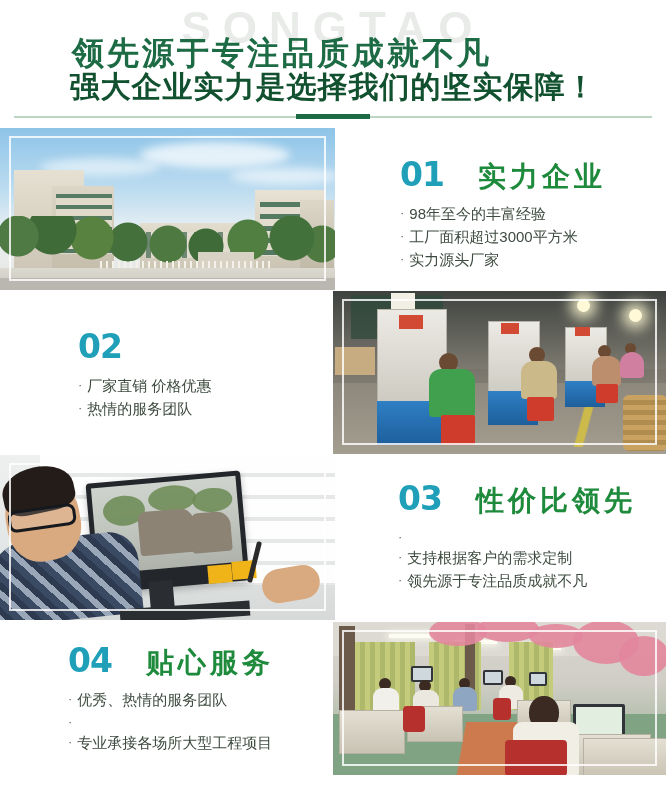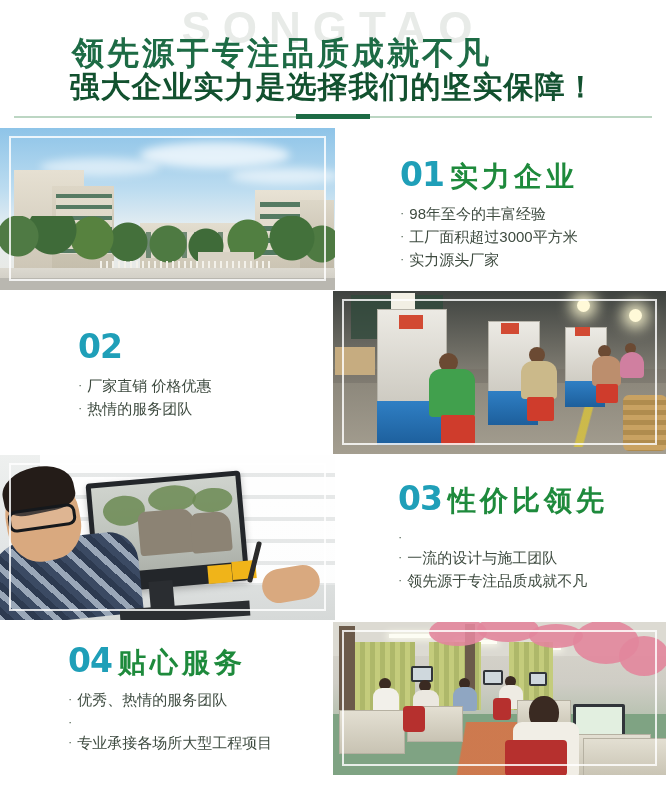--- a/index.html
+++ b/index.html
@@ -33,21 +33,21 @@
   .rule-thin{position:absolute;left:0;top:3px;width:638px;height:2px;background:#bcd6c3;}
   .rule-accent{position:absolute;left:50%;transform:translateX(-50%);top:1px;width:74px;height:5px;background:#1d6b45;}
   .photo{position:absolute;overflow:hidden;background:#cfd6d2;}
   .photo .inner-frame{
     position:absolute;left:9px;top:8px;right:9px;bottom:9px;
     border:2px solid rgba(255,255,255,.82);pointer-events:none;z-index:40;
   }
 
   
   .panel{position:absolute;}
-  .panel .heading{display:flex;align-items:baseline;white-space:nowrap;}
+  .panel .heading{display:flex;align-items:baseline;white-space:nowrap;gap:28px;}
   .panel .num{
     font-size:33px;font-weight:bold;color:#1f9fb8;letter-spacing:-1px;
     font-family:"DejaVu Sans",sans-serif;line-height:1;
   }
   .panel .title{
     font-size:28px;font-weight:bold;color:#1e8a3c;margin-left:6px;
     letter-spacing:4px;line-height:1;
   }
   .panel ul{list-style:none;margin:12px 0 0 0;padding:0;}
   .panel li{
@@ -297,21 +297,21 @@
     <div class="heading">
       <span class="num">03</span>
       <span class="title">性价比领先</span>
     </div>
     <ul>
       <li>
           <span class="dot">·</span>
         </li>
       <li>
           <span class="dot">·</span>
-          <span>一流的设计与施工团队</span>
+          <span>支持根据客户的需求定制</span>
         </li>
       <li>
           <span class="dot">·</span>
           <span>领先源于专注品质成就不凡</span>
         </li>
     </ul>
   </div>
 
   <div class="panel" style="left:68px;top:644px;">
     <div class="heading">

